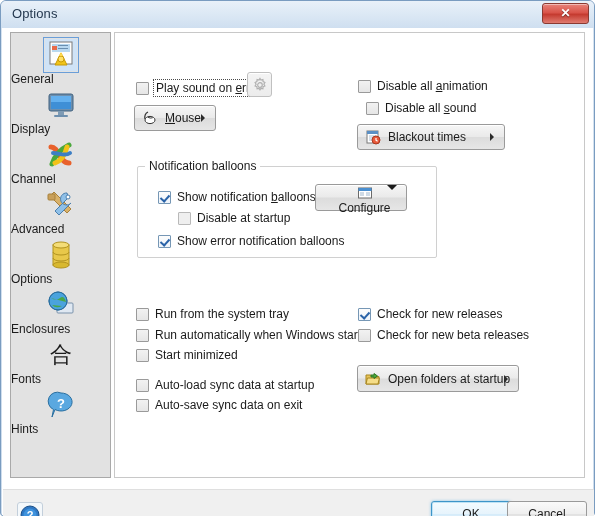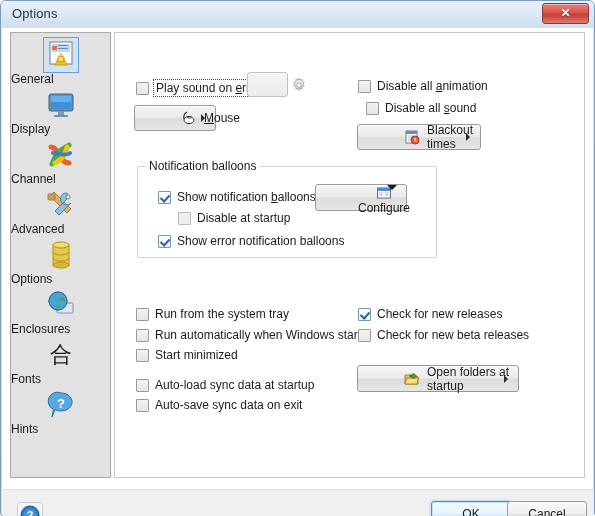--- a/index.html
+++ b/index.html
@@ -134,21 +134,20 @@
   .btn {
     position: absolute;
     box-sizing: border-box;
     border: 1px solid #9a9a9a;
     border-radius: 3px;
     background: linear-gradient(180deg,#f6f6f6 0%, #eaeaea 48%, #dcdcdc 52%, #e6e6e6 100%);
     display: flex; align-items: center;
     font-size: 12px; color: #1b1b1b;
     cursor: pointer;
     box-shadow: inset 0 1px 0 #ffffff;
-    padding-left: 39px;
   }
   .btn.disabled { color: #9a9a9a; border-color: #c0c0c0;
     background: linear-gradient(180deg,#f4f4f4 0%, #ececec 100%); }
   .btn .bicon { width: 16px; height: 16px; margin-left: 7px; flex: 0 0 auto; position: relative; }
   .btn .blabel { margin-left: 7px; }
   .btn .barrow {
     position: absolute; right: 10px;
     width: 0; height: 0;
     border-left: 4px solid #2b2b2b;
     border-top: 4px solid transparent;
@@ -357,21 +356,21 @@
       <div class="cbrow" style="left:243px; top:46px;">
         <span class="cbox"></span>
         <span class="cblabel"><span>Disable all </span><span class="uline">a</span><span>nimation</span></span>
       </div>
 
       <div class="cbrow" style="left:243px; top:68px;padding-left:8px;">
         <span class="cbox"></span>
         <span class="cblabel"><span>Disable all </span><span class="uline">s</span><span>ound</span></span>
       </div>
 
-      <div class="btn" style="left:242px; top:91px; width:124px; height:26px;">
+      <div class="btn" style="left:242px; top:91px; width:148px; height:26px;">
         <span class="bicon">
           <svg width="16" height="16" viewBox="0 0 16 16">
             <rect x="2" y="2" width="11" height="12" fill="#ffffff" stroke="#7a7a7a"></rect>
             <rect x="2" y="2" width="11" height="3" fill="#5a8fc4"></rect>
             <path d="M4 7h7M4 9h7M4 11h5" stroke="#a8bccf"></path>
             <circle cx="11" cy="11" r="4" fill="#e8593a" stroke="#a83a22"></circle>
             <path d="M11 9v2.2l1.6 1" stroke="#ffffff" stroke-width="1.2" fill="none"></path>
           </svg>
         </span>
         <span class="blabel">Blackout times</span>

